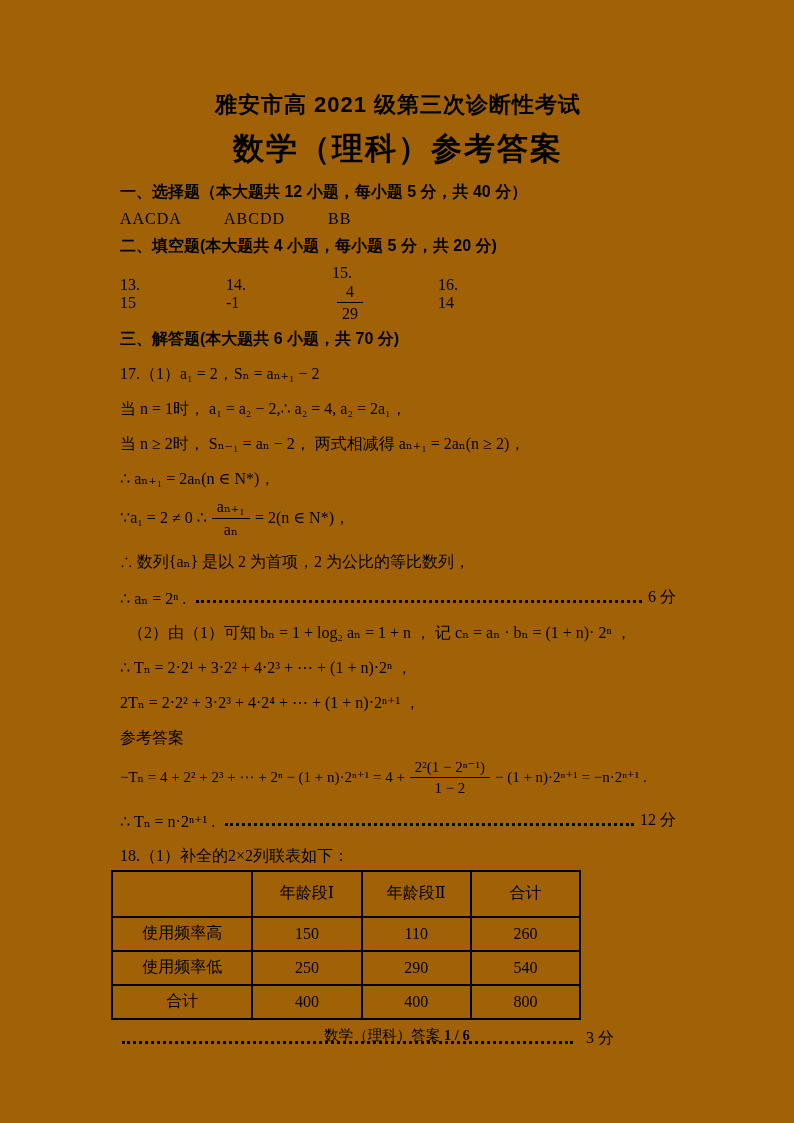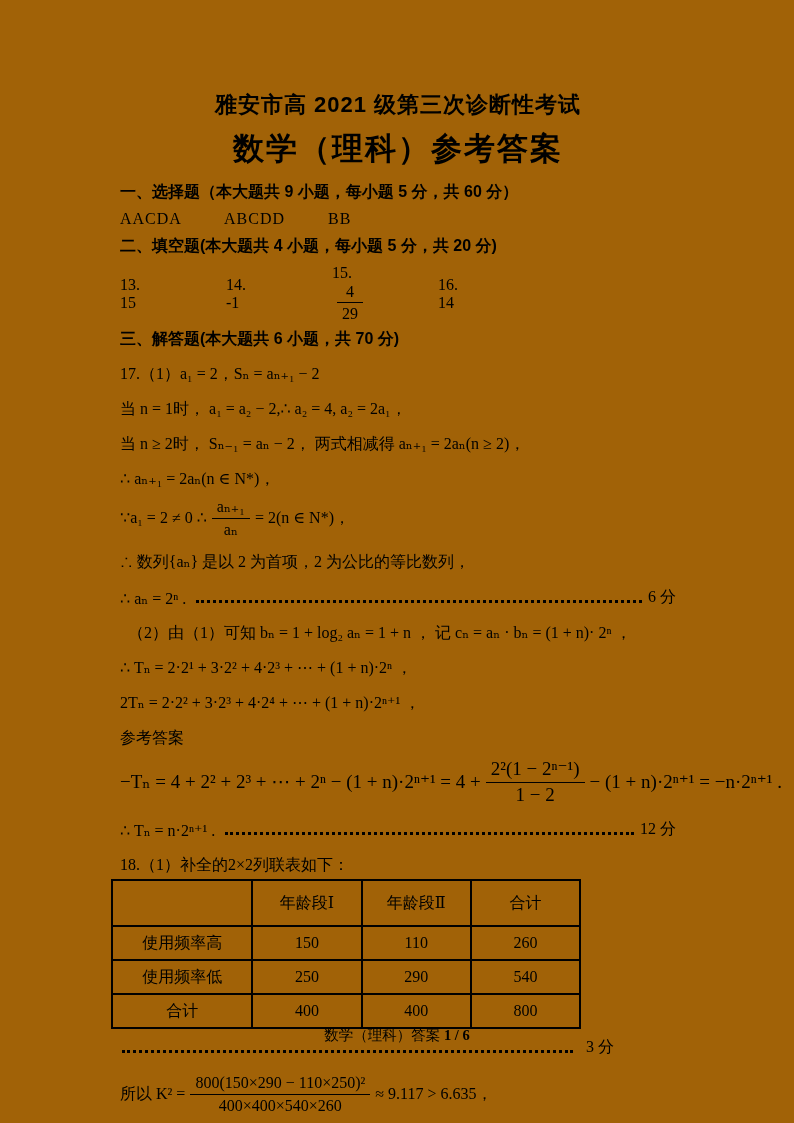--- a/index.html
+++ b/index.html
@@ -105,21 +105,21 @@
   .indent2 { padding-left: 8px; }
 </style>
 </head>
 <body>
 
 <div class="page">
 
   <div class="title1">雅安市高 2021 级第三次诊断性考试</div>
   <div class="title2">数学（理科）参考答案</div>
 
-  <div class="hd">一、选择题（本大题共 9 小题，每小题 5 分，共 60 分）</div>
+  <div class="hd">一、选择题（本大题共 12 小题，每小题 5 分，共 40 分）</div>
   <div class="answers">
     <span>AACDA</span>
     <span>ABCDD</span>
     <span>BB</span>
   </div>
 
   <div class="hd">二、填空题(本大题共 4 小题，每小题 5 分，共 20 分)</div>
   <div class="fillin">
     <span class="item">
       <span class="no">13.</span>
@@ -164,21 +164,21 @@
     <span>∴ aₙ = 2ⁿ .</span>
     <span class="leader"></span>
     <span class="score">6 分</span>
   </div>
 
   <div class="ml indent2">（2）由（1）可知 bₙ = 1 + log₂ aₙ = 1 + n ， 记 cₙ = aₙ · bₙ = (1 + n)· 2ⁿ ，</div>
   <div class="ml">∴ Tₙ = 2·2¹ + 3·2² + 4·2³ + ⋯ + (1 + n)·2ⁿ ，</div>
   <div class="ml">2Tₙ = 2·2² + 3·2³ + 4·2⁴ + ⋯ + (1 + n)·2ⁿ⁺¹ ，</div>
   <div class="ml" style="margin-bottom:10px;">参考答案</div>
 
-  <div class="ml tall" style="font-size:19px;">
+  <div class="ml tall" style="font-size:15px;">
     <span>−Tₙ = 4 + 2² + 2³ + ⋯ + 2ⁿ − (1 + n)·2ⁿ⁺¹ = 4 +</span>
     <span class="frac">
       <span class="num">2²(1 − 2ⁿ⁻¹)</span>
       <span class="den">1 − 2</span>
     </span>
     <span>− (1 + n)·2ⁿ⁺¹ = −n·2ⁿ⁺¹ .</span>
   </div>
 
   <div class="score-line">
     <span>∴ Tₙ = n·2ⁿ⁺¹ .</span>
@@ -215,27 +215,19 @@
       <td>800</td>
     </tr>
   </tbody>
     </table>
 
   <div class="score-line after-table">
     <span class="leader full"></span>
     <span class="score">3 分</span>
   </div>
 
-  <div class="ml tall k2line">
-    <span>所以 K² =</span>
-    <span class="frac">
-      <span class="num">800(150×290 − 110×250)²</span>
-      <span class="den">400×400×540×260</span>
-    </span>
-    <span>≈ 9.117 &gt; 6.635，</span>
-  </div>
 
   <div class="footer">
     <span>数学（理科）答案</span>
     <b>1 / 6</b>
   </div>
 
 </div>
 
 </body></html>

